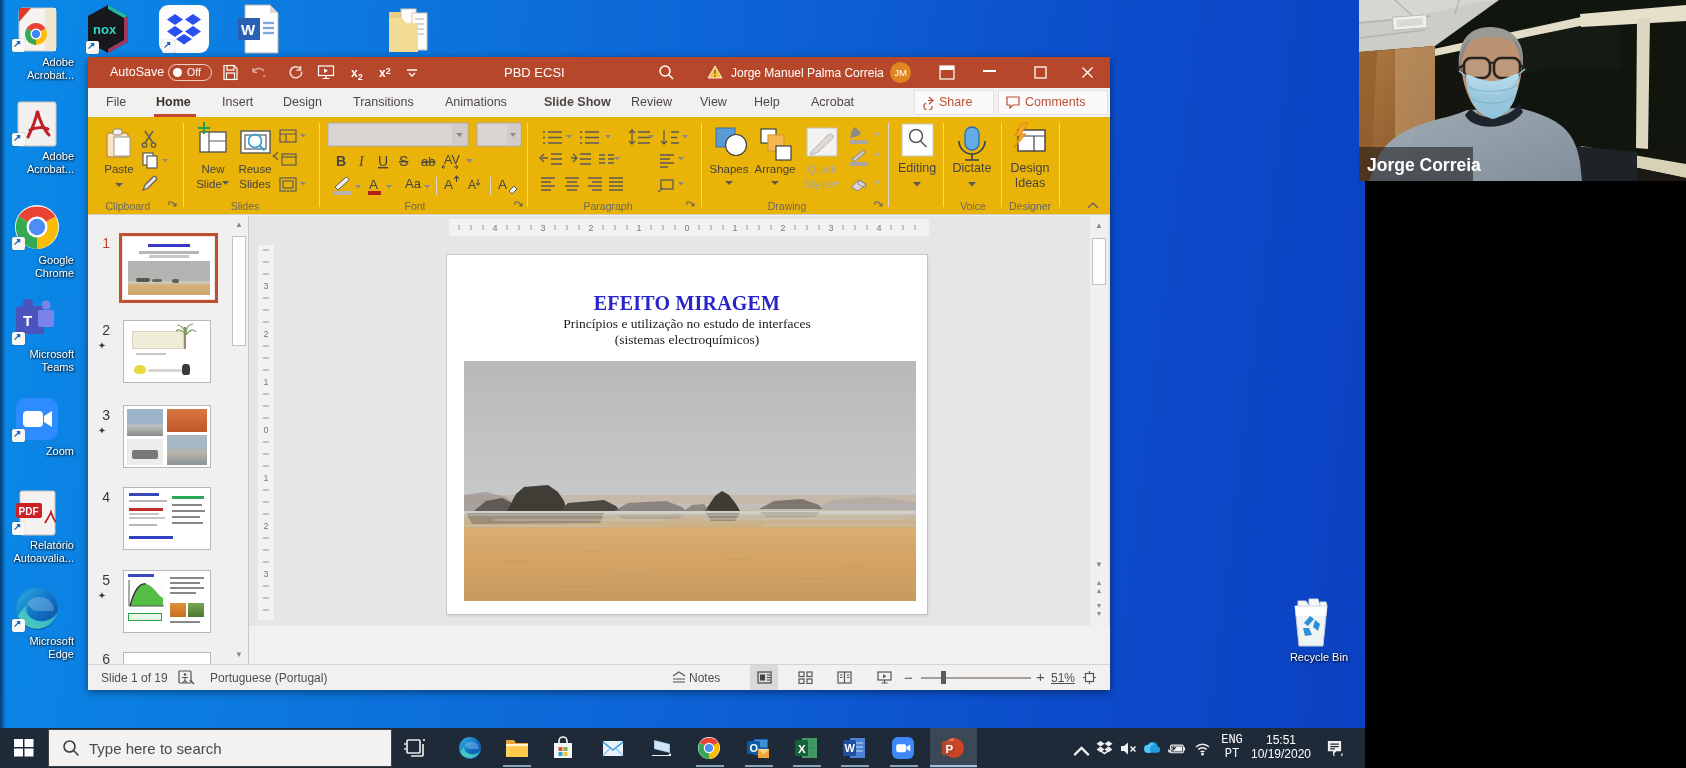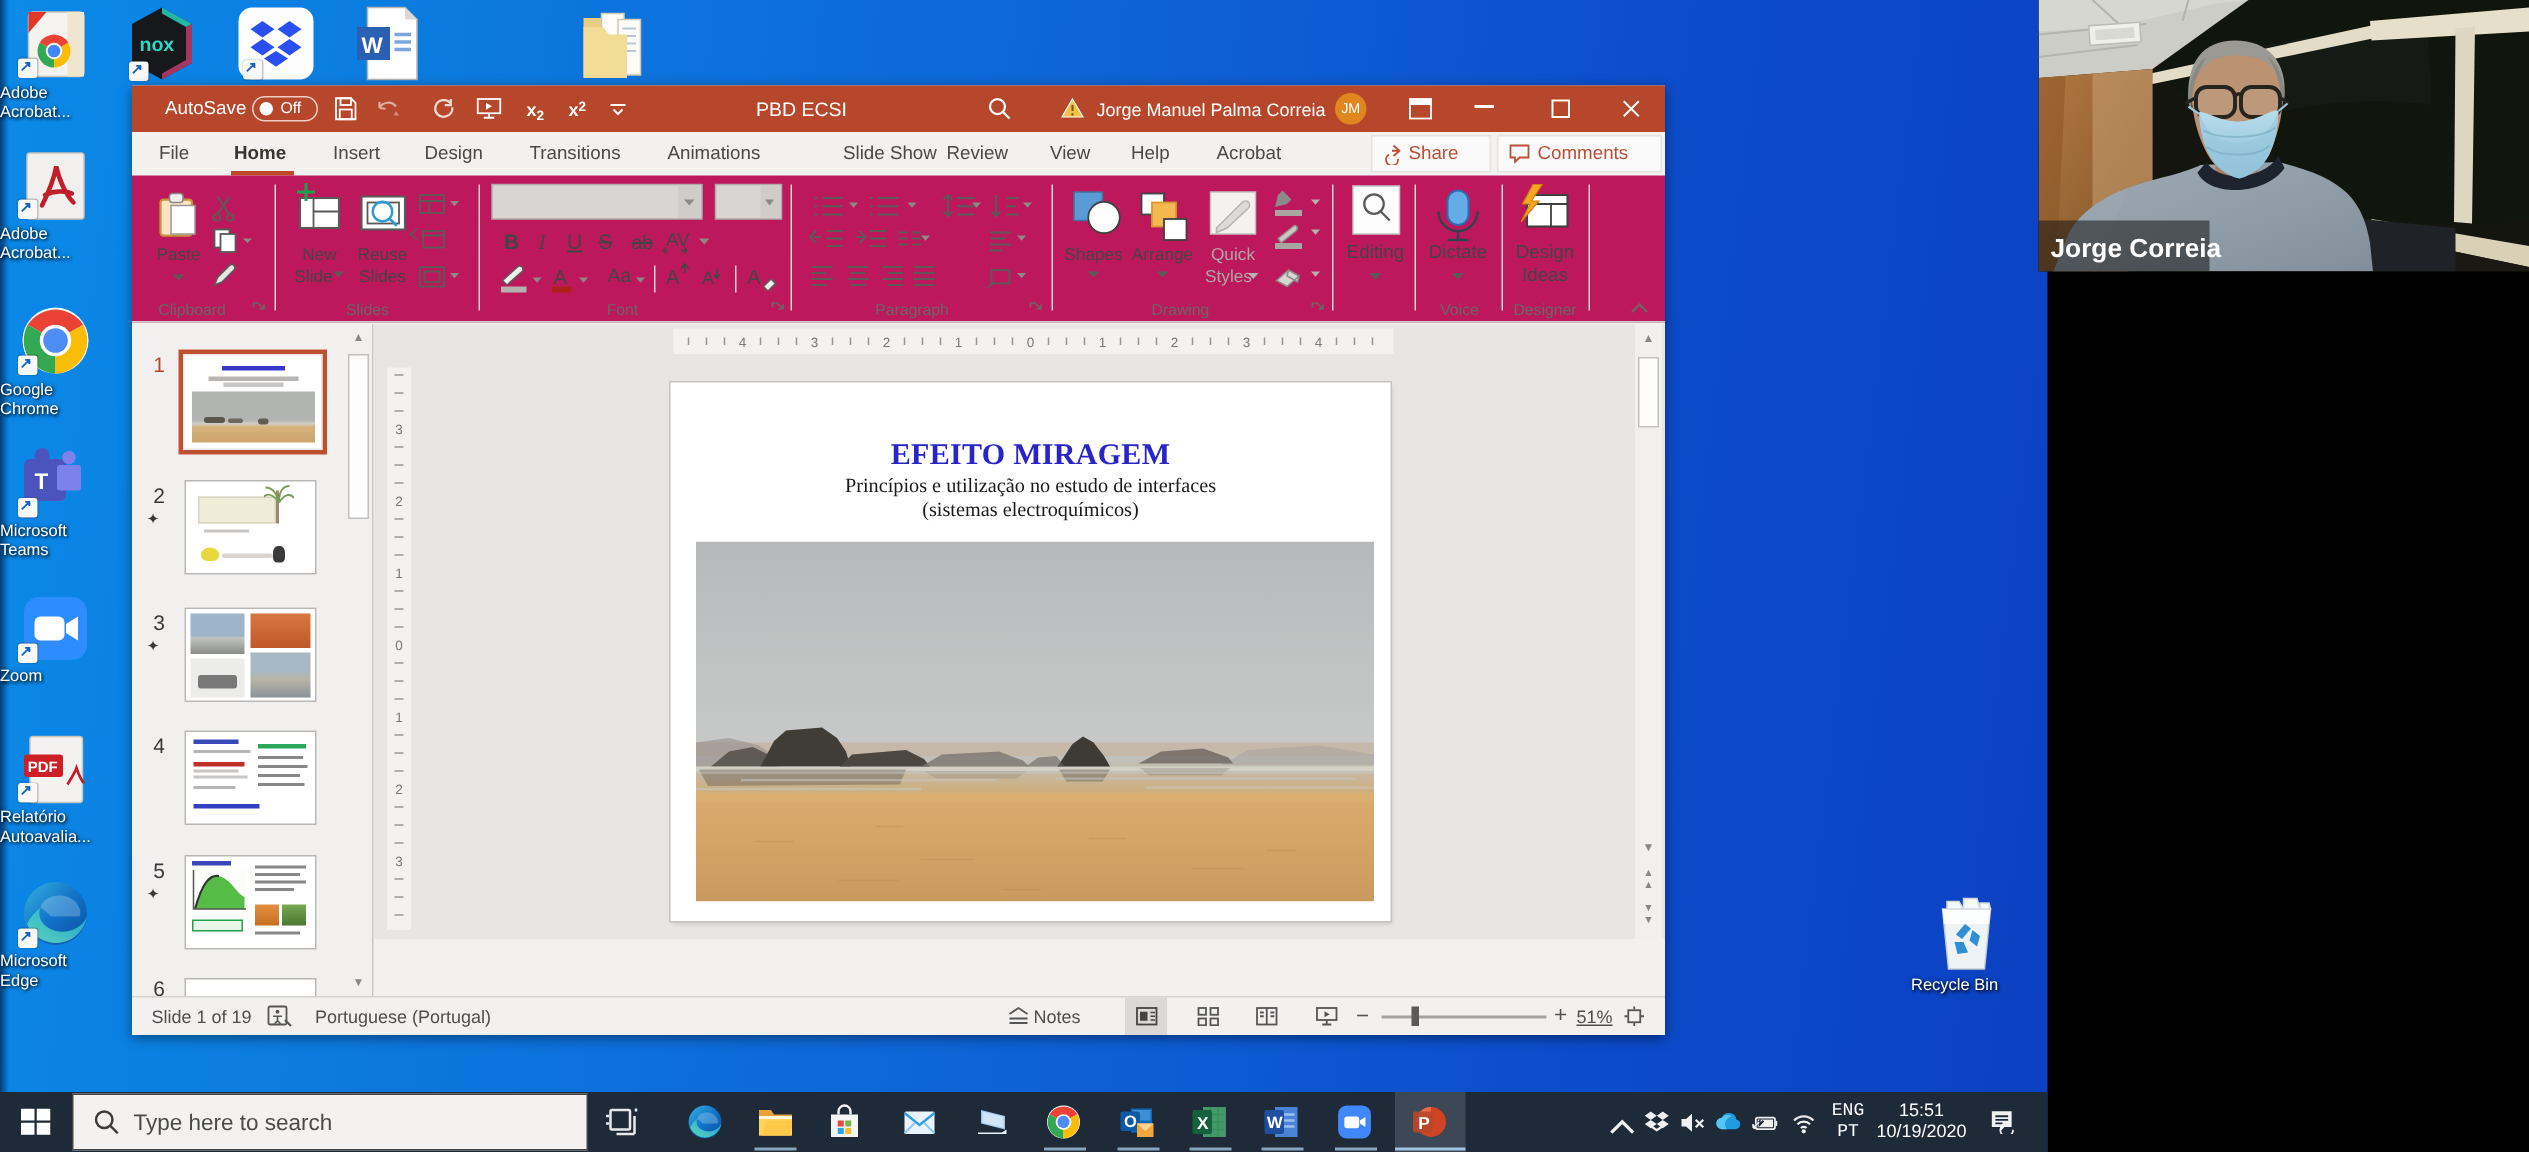--- a/index.html
+++ b/index.html
@@ -2,38 +2,38 @@
 <html><head>
 <meta charset="utf-8">
 <style>
   * { margin:0; padding:0; box-sizing:border-box; }
   html,body { width:1686px; height:768px; overflow:hidden; background:#000; font-family:"Liberation Sans", sans-serif; }
   .abs { position:absolute; }
   #stage { position:relative; width:1686px; height:768px; }
   #desktop { position:absolute; left:0; top:0; width:1365px; height:768px;
     background:linear-gradient(97deg,#0a8ae8 0px,#0c79de 22%,#0d63d6 52%,#0c4cca 78%,#0b41c2 100%); }
   #ldark { position:absolute; left:0; top:0; width:6px; height:768px; background:linear-gradient(to right, rgba(0,0,20,.55), rgba(0,0,20,0)); }
-  .dicon { position:absolute; width:74px; text-align:left; }
+  .dicon { position:absolute; width:74px; text-align:right; }
   .dlabel { color:#fff; font-size:11px; line-height:13px; text-shadow:1px 1px 2px rgba(0,0,0,.85), 0 0 3px rgba(0,0,0,.5); margin-top:3px; }
   .shortcut { position:absolute; width:13px; height:13px; background:#f8f8f8; border-radius:2px; box-shadow:0 0 1px rgba(0,0,0,.5); }
   .shortcut:after { content:"\2197"; position:absolute; left:1px; top:-1px; font-size:10px; color:#1565c0; font-weight:bold; }
   
   #taskbar { position:absolute; left:0; top:728px; width:1365px; height:40px; background:#1e2a38; }
   #searchbox { position:absolute; left:48px; top:1px; width:344px; height:38px; background:#f3f2f1; border:1px solid #444; }
   #searchbox span { position:absolute; left:40px; top:10px; font-size:15px; color:#4a4a4a; }
   .tbico { position:absolute; top:8px; width:24px; height:24px; }
   .runline { position:absolute; top:37px; height:2px; background:#86a6bd; }
   .trayico { position:absolute; top:12px; width:17px; height:17px; }
   .traytxt { position:absolute; color:#fff; font-size:12px; line-height:14px; text-align:center; }
   
   #ppt { position:absolute; left:88px; top:57px; width:1022px; height:633px; background:#f3f1f0; box-shadow:0 2px 8px rgba(0,0,0,.45); }
   #titlebar { position:absolute; left:0; top:0; width:1022px; height:31px; background:#b7472a; color:#fff; }
   #tabrow { position:absolute; left:0; top:31px; width:1012px; height:29px; background:#f3f1f0; }
   .tab { position:absolute; top:7px; font-size:12.5px; color:#4b4846; }
-  #ribbon { position:absolute; left:0; top:60px; width:1022px; height:98px; background:#be185d; border-bottom:1px solid #cfccca; }
+  #ribbon { position:absolute; left:0; top:60px; width:1022px; height:98px; background:#eab308; border-bottom:1px solid #cfccca; }
   
   #editband { position:absolute; left:161px; top:159px; width:861px; height:410px; background:#e8e6e5; }
   #thumbpane { position:absolute; left:0; top:159px; width:161px; height:448px; background:#f1f0ef; border-right:1px solid #c9c7c5; }
   .thumb { position:absolute; left:35px; width:88px; background:#fff; border:1px solid #b9b7b5; }
   .tnum { position:absolute; left:0px; width:22px; text-align:right; font-size:14px; color:#3b3937; }
   .tstar { position:absolute; left:6px; width:16px; text-align:center; font-size:10px; color:#3b3937; }
   #notes { position:absolute; left:161px; top:569px; width:861px; height:38px; background:#e9e7e6; border-top:1px solid #c6c4c2; }
   .ruler { position:absolute; background:#f4f2f1; }
   .sbar { position:absolute; background:#f1f0ef; }
   .sbtn { position:absolute; left:1px; width:16px; height:16px; background:#f1f0ef; color:#8a8886; font-size:8px; text-align:center; line-height:16px; }
@@ -419,21 +419,21 @@
           <path d="M1.5 1.5 L11.5 11.5 M11.5 1.5 L1.5 11.5" stroke="#fff" stroke-width="1.3"></path>
         </svg>
     </div>
     <div id="tabrow">
       <span class="tab" style="left:18px;">File</span>
       <span class="tab" style="left:68px;font-weight:bold;color:#38342f;">Home</span>
       <span class="tab" style="left:134px;text-align:right;">Insert</span>
       <span class="tab" style="left:195px;">Design</span>
       <span class="tab" style="left:265px;">Transitions</span>
       <span class="tab" style="left:357px;">Animations</span>
-      <span class="tab" style="left:474px;">Slide Show</span>
+      <span class="tab" style="left:456px;font-weight:bold;">Slide Show</span>
       <span class="tab" style="left:543px;">Review</span>
       <span class="tab" style="left:612px;">View</span>
       <span class="tab" style="left:666px;">Help</span>
       <span class="tab" style="left:723px;">Acrobat</span>
       <span class="abs" style="left:66px;top:26px;width:42px;height:3px;background:#c0492c;"></span>
       <span class="abs" style="left:826px;top:2px;width:80px;height:25px;background:#fbfafa;border:1px solid #e4e1df;"></span>
       <svg class="abs" style="left:834px;top:8px;" width="14" height="14" viewBox="0 0 14 14">
           <path d="M4 7 a4 4 0 1 0 6 3 M7 1 l4 3.5 -4 3.5 M11 4.5 H6" fill="none" stroke="#bb4f35" stroke-width="1.2"></path>
         </svg>
       <span class="tab" style="left:851px;color:#bb4f35;">Share</span>

